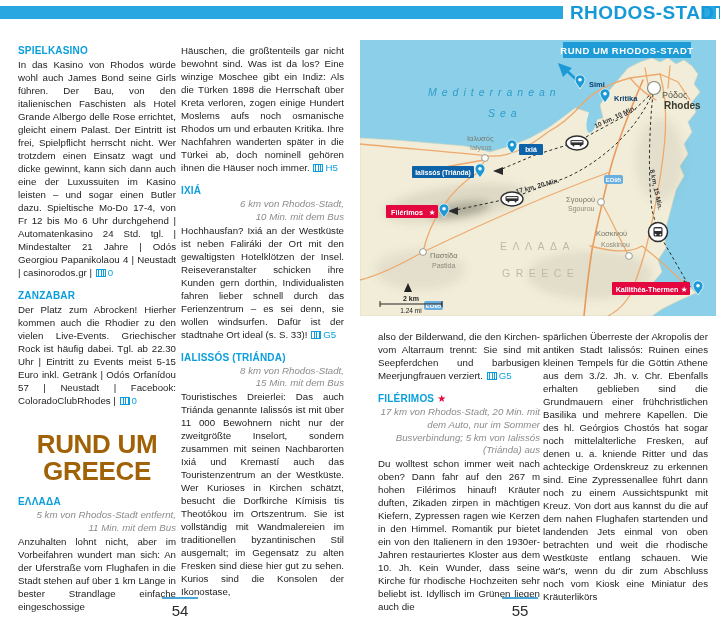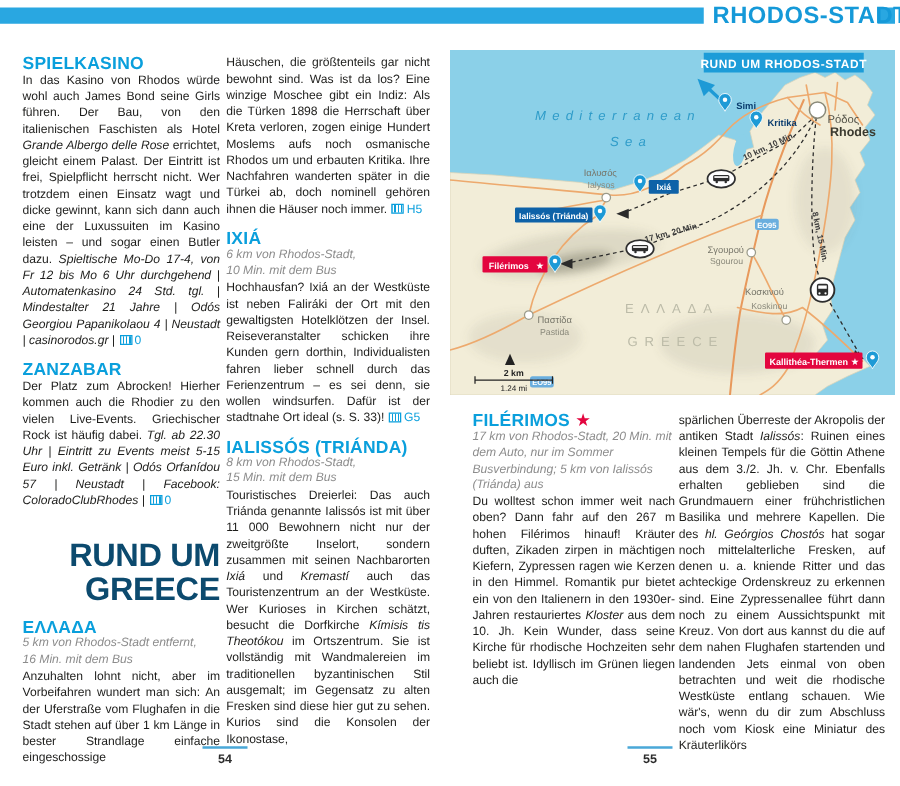--- a/index.html
+++ b/index.html
@@ -16,41 +16,41 @@
     font-size:19px;font-weight:bold;letter-spacing:.4px;color:#1599d8;white-space:nowrap;
   }
   
   .col{position:absolute;text-align:justify;font-size:9.7px;line-height:13px;}
   .col p{margin:0;}
   .col-1{left:18px;top:44px;width:158px;}
   .col-2{left:181px;top:44px;width:163px;}
   .col-3{left:378px;top:330px;width:162px;}
   .col-4{left:543px;top:330px;width:165px;}
   h3.sec{
-    margin:10px 0 1px 0;font-size:14px;font-weight:bold;color:#0a9fdc;
+    margin:10px 0 1px 0;font-size:10px;font-weight:bold;color:#0a9fdc;
     letter-spacing:.2px;text-align:left;
   }
   h3.sec:first-child{margin-top:0;}
-  .meta{color:#8c8c8c;font-style:italic;white-space:pre-line;text-align:left;line-height:12.8px;}
-  .seg-i{font-style:italic;}
+  .meta{color:#8c8c8c;font-style:italic;white-space:pre-line;text-align:right;line-height:12.8px;}
+  .seg-i{}
   .seg-ref{color:#0a9fdc;white-space:nowrap;}
   .mapicon{
     display:inline-block;width:8px;height:6px;margin:0 2px 0 1px;
     border:1px solid #0a9fdc;vertical-align:-1px;
     background:repeating-linear-gradient(90deg,transparent 0 1.5px,#0a9fdc 1.5px 2.5px);
   }
   .bigheading{
     margin:24px 0 6px 0;font-size:26px;line-height:27px;font-weight:bold;
-    color:#0c4a6e;letter-spacing:-.3px;text-align:right;
+    color:#a16207;letter-spacing:-.3px;text-align:center;
   }
   .star-red{color:#e3063f;font-style:normal;}
   
   .pagenum{position:absolute;top:597px;width:40px;text-align:center;}
   .pagenum .rule{height:2px;background:#4aa8d8;margin:0 2px 3px 2px;}
-  .pagenum .num{font-size:10px;font-weight:bold;color:#2b2b2b;}
+  .pagenum .num{font-size:15px;font-weight:normal;color:#2b2b2b;}
   .pn-left{left:160px;}
   .pn-right{left:500px;}
   
   .map{position:absolute;left:360px;top:40px;width:356px;height:276px;}
   .map svg{display:block;}
 </style>
 </head>
 <body>
 
 <div class="topbar"></div>
@@ -61,37 +61,38 @@
   <h3 class="sec">SPIELKASINO</h3>
   <p><span class="seg-n">In das Kasino von Rhodos würde wohl auch James Bond seine Girls führen. Der Bau, von den italienischen Faschisten als Hotel </span><span class="seg-i">Grande Albergo delle Rose</span><span class="seg-n"> errichtet, gleicht einem Palast. Der Eintritt ist frei, Spielpflicht herrscht nicht. Wer trotzdem einen Einsatz wagt und dicke gewinnt, kann sich dann auch eine der Luxussuiten im Kasino leisten – und sogar einen Butler dazu. </span><span class="seg-i">Spieltische Mo-Do 17-4, von Fr 12 bis Mo 6 Uhr durchgehend | Automatenkasino 24 Std. tgl. | Mindestalter 21 Jahre | Odós Georgiou Papanikolaou 4 | Neustadt | casinorodos.gr | </span><span class="seg-ref"><span class="mapicon"></span>0</span></p>
   <h3 class="sec">ZANZABAR</h3>
   <p><span class="seg-n">Der Platz zum Abrocken! Hierher kommen auch die Rhodier zu den vielen Live-Events. Griechischer Rock ist häufig dabei. </span><span class="seg-i">Tgl. ab 22.30 Uhr | Eintritt zu Events meist 5-15 Euro inkl. Getränk | Odós Orfanídou 57 | Neustadt | Facebook: ColoradoClubRhodes | </span><span class="seg-ref"><span class="mapicon"></span>0</span></p>
   <div class="bigheading">
     <div>RUND UM</div>
     <div>GREECE</div>
   </div>
   <h3 class="sec">ΕΛΛΑΔΑ</h3>
   <div class="meta">5 km von Rhodos-Stadt entfernt,
-16 Min. mit dem Bus</div>
+11 Min. mit dem Bus</div>
   <p><span class="seg-n">Anzuhalten lohnt nicht, aber im Vorbeifahren wundert man sich: An der Uferstraße vom Flughafen in die Stadt stehen auf über 1 km Länge in bester Strandlage einfache eingeschossige</span></p>
 </div>
 
 <div class="col col-2">
   <p><span class="seg-n">Häuschen, die größtenteils gar nicht bewohnt sind. Was ist da los? Eine winzige Moschee gibt ein Indiz: Als die Türken 1898 die Herrschaft über Kreta verloren, zogen einige Hundert Moslems aufs noch osmanische Rhodos um und erbauten Kritika. Ihre Nachfahren wanderten später in die Türkei ab, doch nominell gehören ihnen die Häuser noch immer. </span><span class="seg-ref"><span class="mapicon"></span>H5</span></p>
   <h3 class="sec">IXIÁ</h3>
   <div class="meta">6 km von Rhodos-Stadt,
 10 Min. mit dem Bus</div>
   <p><span class="seg-n">Hochhausfan? Ixiá an der Westküste ist neben Faliráki der Ort mit den gewaltigsten Hotelklötzen der Insel. Reiseveranstalter schicken ihre Kunden gern dorthin, Individualisten fahren lieber schnell durch das Ferienzentrum – es sei denn, sie wollen windsurfen. Dafür ist der stadtnahe Ort ideal (s. S. 33)! </span><span class="seg-ref"><span class="mapicon"></span>G5</span></p>
   <h3 class="sec">IALISSÓS (TRIÁNDA)</h3>
   <div class="meta">8 km von Rhodos-Stadt,
 15 Min. mit dem Bus</div>
   <p><span class="seg-n">Touristisches Dreierlei: Das auch Triánda genannte Ialissós ist mit über 11 000 Bewohnern nicht nur der zweitgrößte Inselort, sondern zusammen mit seinen Nachbarorten </span><span class="seg-i">Ixiá</span><span class="seg-n"> und </span><span class="seg-i">Kremastí</span><span class="seg-n"> auch das Touristenzentrum an der Westküste. Wer Kurioses in Kirchen schätzt, besucht die Dorfkirche </span><span class="seg-i">Kímisis tis Theotókou</span><span class="seg-n"> im Ortszentrum. Sie ist vollständig mit Wandmalereien im traditionellen byzantinischen Stil ausgemalt; im Gegensatz zu alten Fresken sind diese hier gut zu sehen. Kurios sind die Konsolen der Ikonostase,</span></p>
 </div>
 
 <div class="col col-3">
+  <p><span class="seg-n">also der Bilderwand, die den Kirchen- vom Altarraum trennt: Sie sind mit Seepferdchen und barbusigen Meerjungfrauen verziert. </span><span class="seg-ref"><span class="mapicon"></span>G5</span></p>
   <h3 class="sec"><span>FILÉRIMOS</span> <span class="star-red">★</span></h3>
   <div class="meta">17 km von Rhodos-Stadt, 20 Min. mit dem Auto, nur im Sommer Busverbindung; 5 km von Ialissós (Triánda) aus</div>
   <p><span class="seg-n">Du wolltest schon immer weit nach oben? Dann fahr auf den 267 m hohen Filérimos hinauf! Kräuter duften, Zikaden zirpen in mächtigen Kiefern, Zypressen ragen wie Kerzen in den Himmel. Romantik pur bietet ein von den Italienern in den 1930er-Jahren restauriertes </span><span class="seg-i">Kloster</span><span class="seg-n"> aus dem 10. Jh. Kein Wunder, dass seine Kirche für rhodische Hochzeiten sehr beliebt ist. Idyllisch im Grünen liegen auch die</span></p>
 </div>
 
 <div class="col col-4">
   <p><span class="seg-n">spärlichen Überreste der Akropolis der antiken Stadt </span><span class="seg-i">Ialissós</span><span class="seg-n">: Ruinen eines kleinen Tempels für die Göttin Athene aus dem 3./2. Jh. v. Chr. Ebenfalls erhalten geblieben sind die Grundmauern einer frühchristlichen Basilika und mehrere Kapellen. Die des </span><span class="seg-i">hl. Geórgios Chostós</span><span class="seg-n"> hat sogar noch mittelalterliche Fresken, auf denen u. a. kniende Ritter und das achteckige Ordenskreuz zu erkennen sind. Eine Zypressenallee führt dann noch zu einem Aussichtspunkt mit Kreuz. Von dort aus kannst du die auf dem nahen Flughafen startenden und landenden Jets einmal von oben betrachten und weit die rhodische Westküste entlang schauen. Wie wär's, wenn du dir zum Abschluss noch vom Kiosk eine Miniatur des Kräuterlikörs</span></p>
 </div>
 
 <div class="pagenum pn-left">

